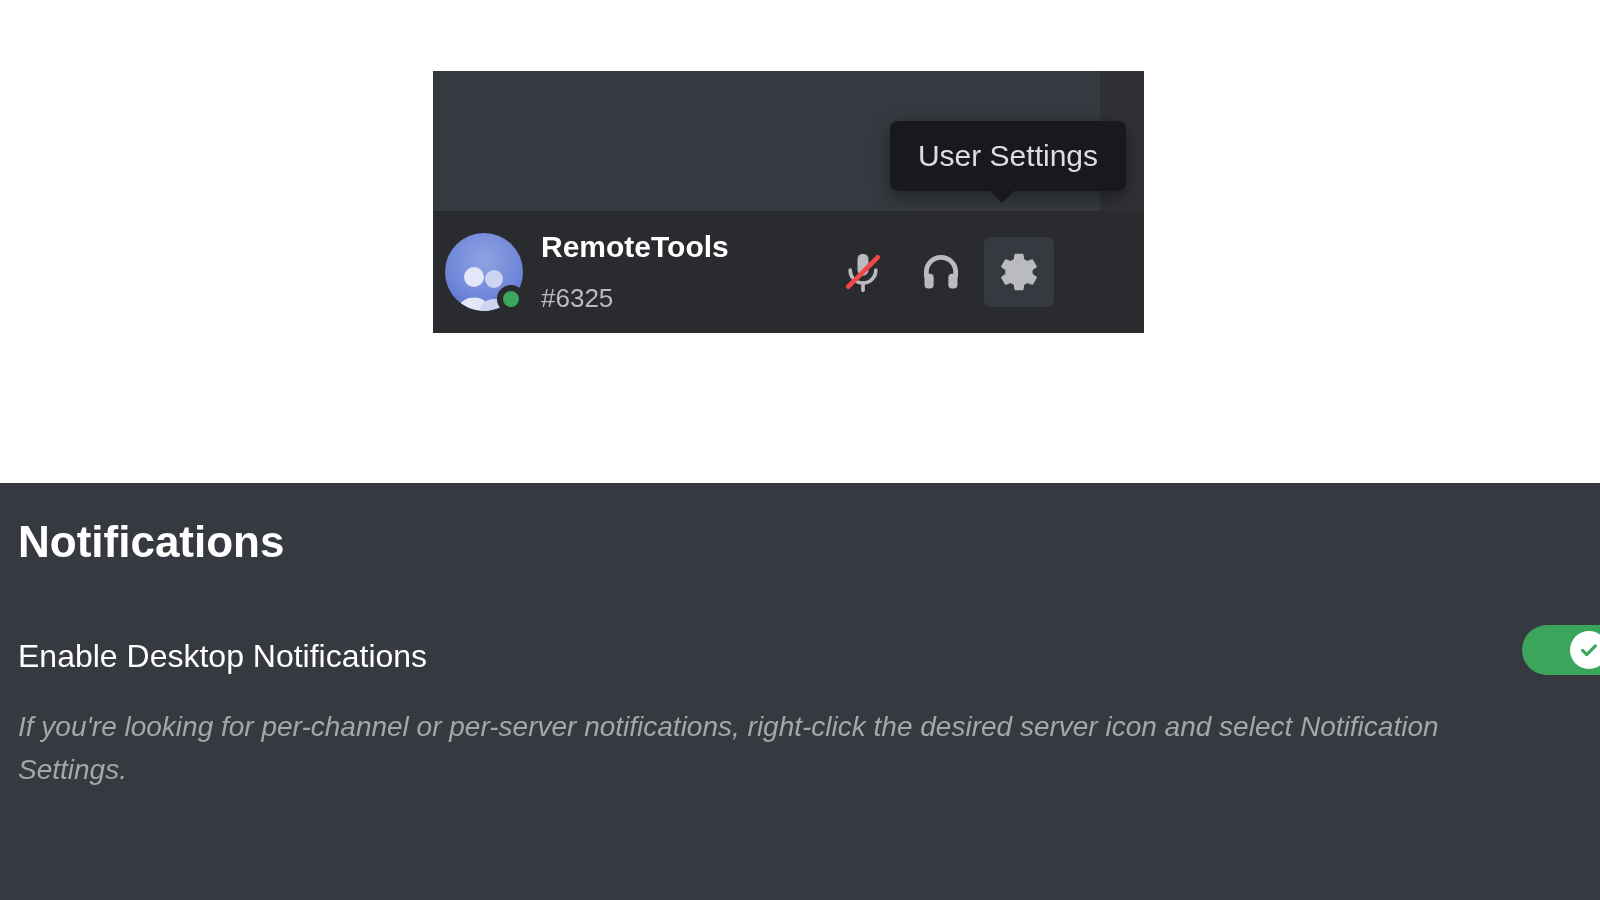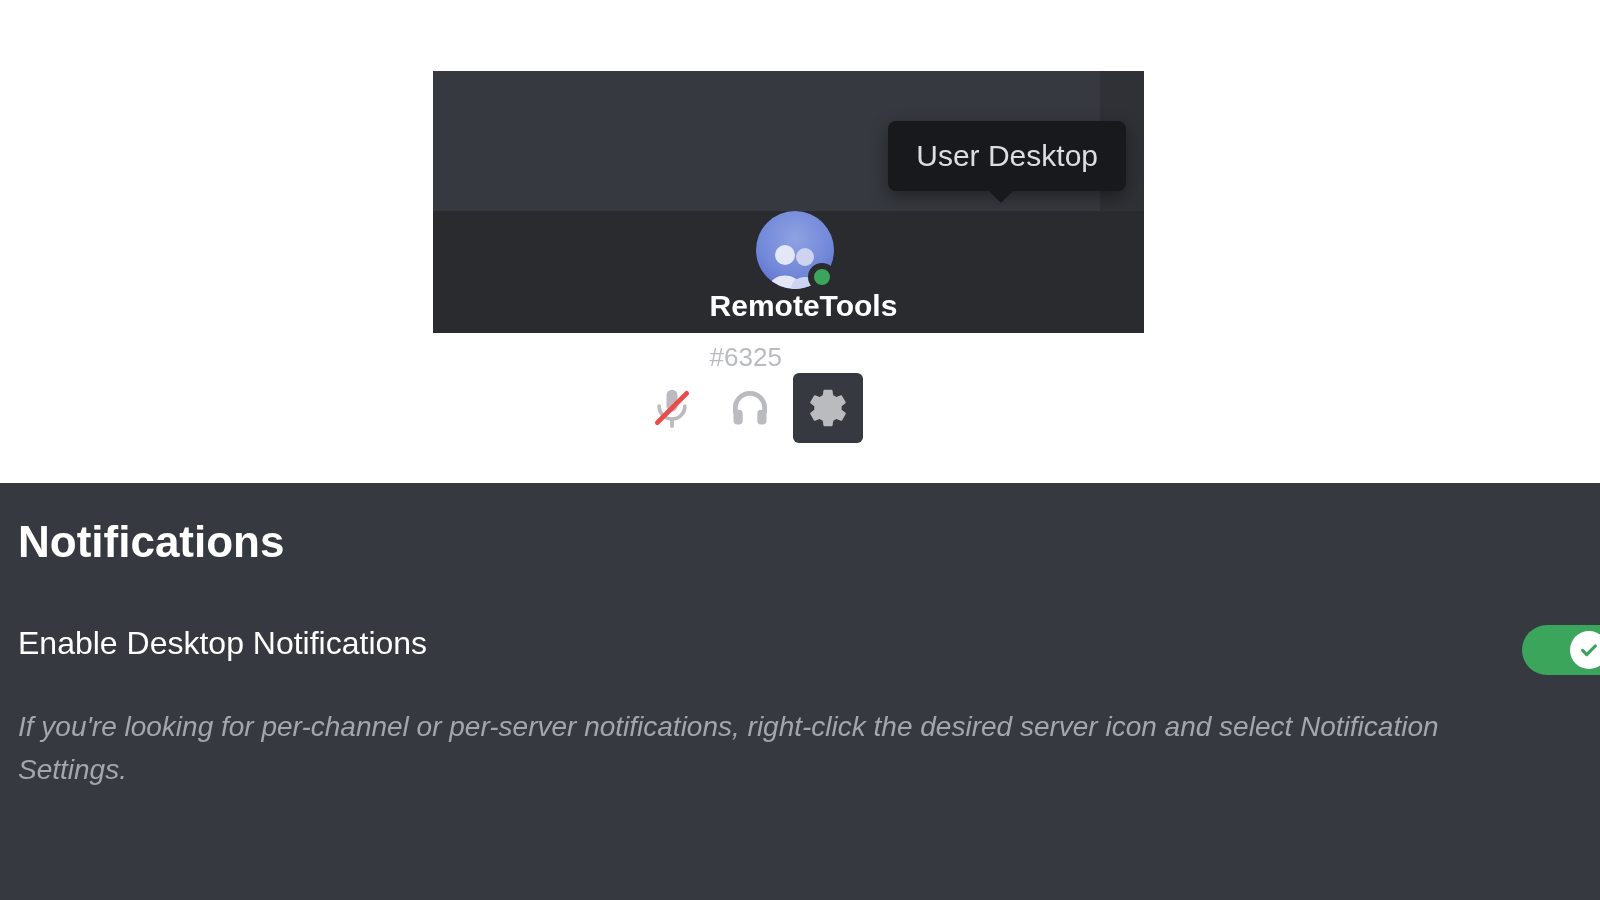--- a/index.html
+++ b/index.html
@@ -31,21 +31,20 @@
   .user-area {
     position: absolute;
     left: 0;
     bottom: 0;
     width: 100%;
     height: 122px;
     background: #292b2f;
     display: flex;
     align-items: center;
     padding-left: 12px;
-    flex-direction: column;
   }
   .avatar-wrap {
     position: relative;
     width: 78px;
     height: 78px;
     flex-shrink: 0;
   }
   .avatar {
     width: 78px;
     height: 78px;
@@ -136,21 +135,21 @@
     padding: 34px 4px 40px 18px;
   }
   .settings-title {
     color: #ffffff;
     font-size: 44px;
     font-weight: 700;
   }
   .setting-row {
     margin-top: 58px;
     display: flex;
-    align-items: flex-start;
+    align-items: flex-end;
     justify-content: space-between;
   }
   .setting-label {
     color: #ffffff;
     font-size: 32px;
     font-weight: 500;
   }
   .setting-desc {
     color: #a3a6aa;
     font-size: 28px;
@@ -184,21 +183,21 @@
     justify-content: center;
   }
 </style>
 </head>
 <body>
 
 <div class="user-panel">
   <div class="scroll-edge"></div>
 
   <div class="tooltip">
-    <span>User Desktop</span>
+    <span>User Settings</span>
   </div>
 
   <div class="user-area">
     <div class="avatar-wrap">
       <div class="avatar">
         <svg width="60" height="48" viewBox="0 0 60 48">
           <circle cx="20" cy="14" r="10" fill="#e3e7f8"></circle>
           <circle cx="40" cy="16" r="9" fill="#cdd4f0"></circle>
           <path d="M4 48 C4 30 36 30 36 48 Z" fill="#e3e7f8"></path>
           <path d="M26 48 C26 32 54 32 54 48 Z" fill="#cdd4f0"></path>

